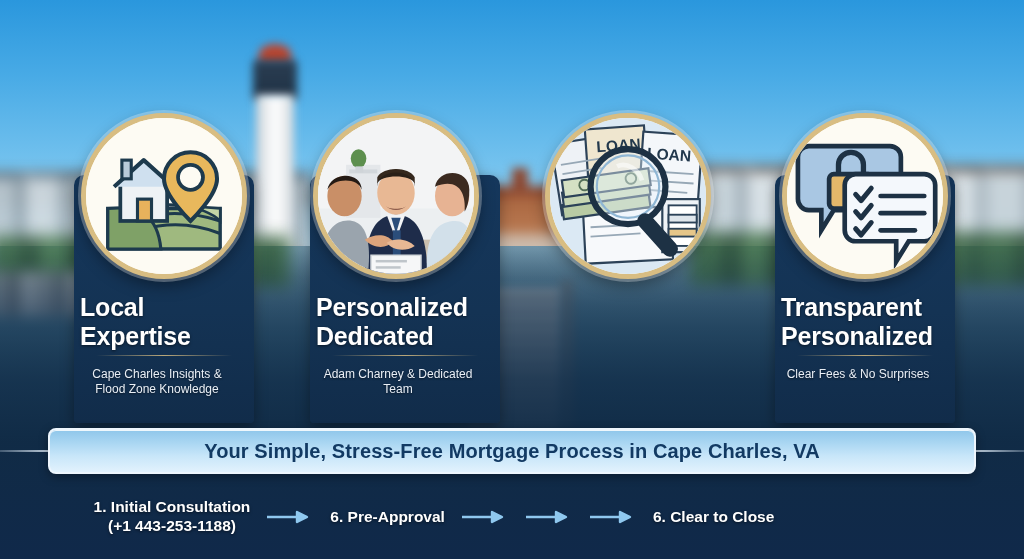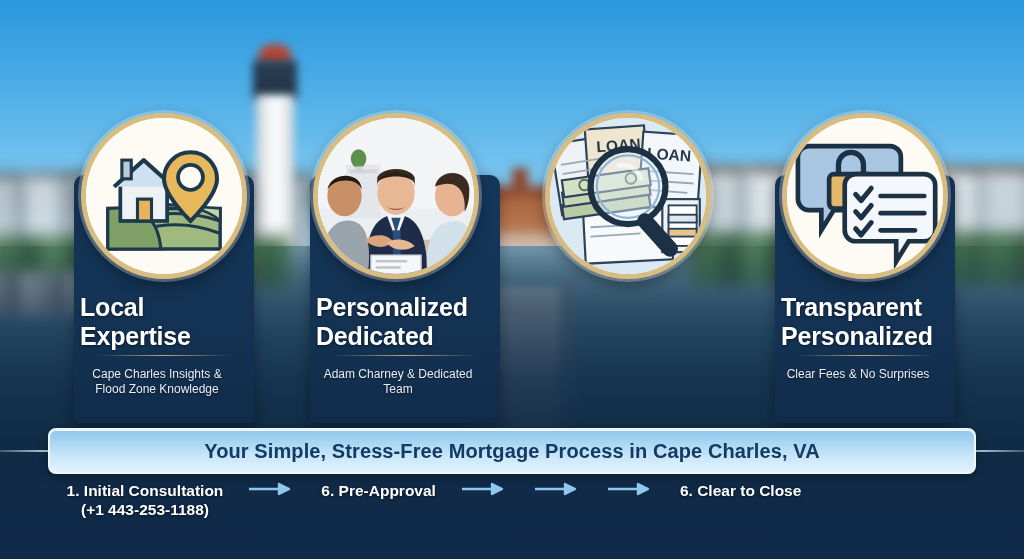--- a/index.html
+++ b/index.html
@@ -180,21 +180,21 @@
     display:flex; align-items:center; justify-content:center;
   }
   .banner-text {
     color:#123a63; font-size:20px; font-weight:bold; letter-spacing:.1px;
     white-space:nowrap;
   }
 
   
   #steps {
     position:absolute; left:0; top:482px; width:868px; height:70px;
-    display:flex; align-items:flex-start; justify-content:center; gap:13px;
+    display:flex; align-items:center; justify-content:center; gap:4px;
     padding:0 14px;
   }
   .step {
     color:#ffffff; font-size:15.5px; font-weight:bold; line-height:1.22;
     text-align:center; white-space:pre-line;
     text-shadow:0 1px 3px rgba(0,0,0,.55);
     padding:0 6px;
   }
   .arrow { flex:0 0 auto; padding:0 7px; display:flex; align-items:center; }
   .arrow svg { display:block; }

